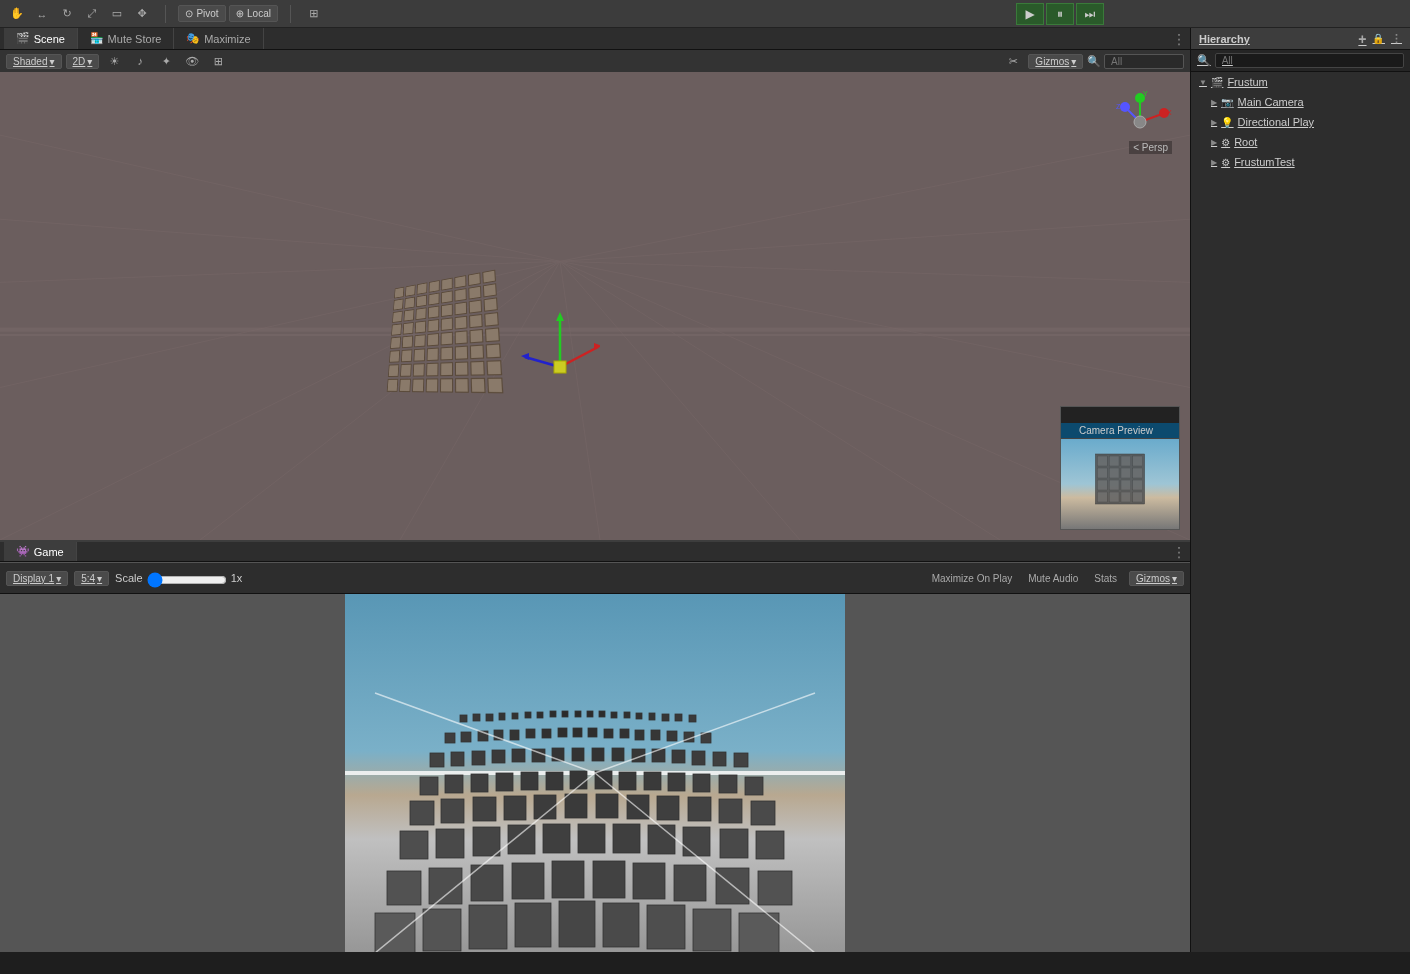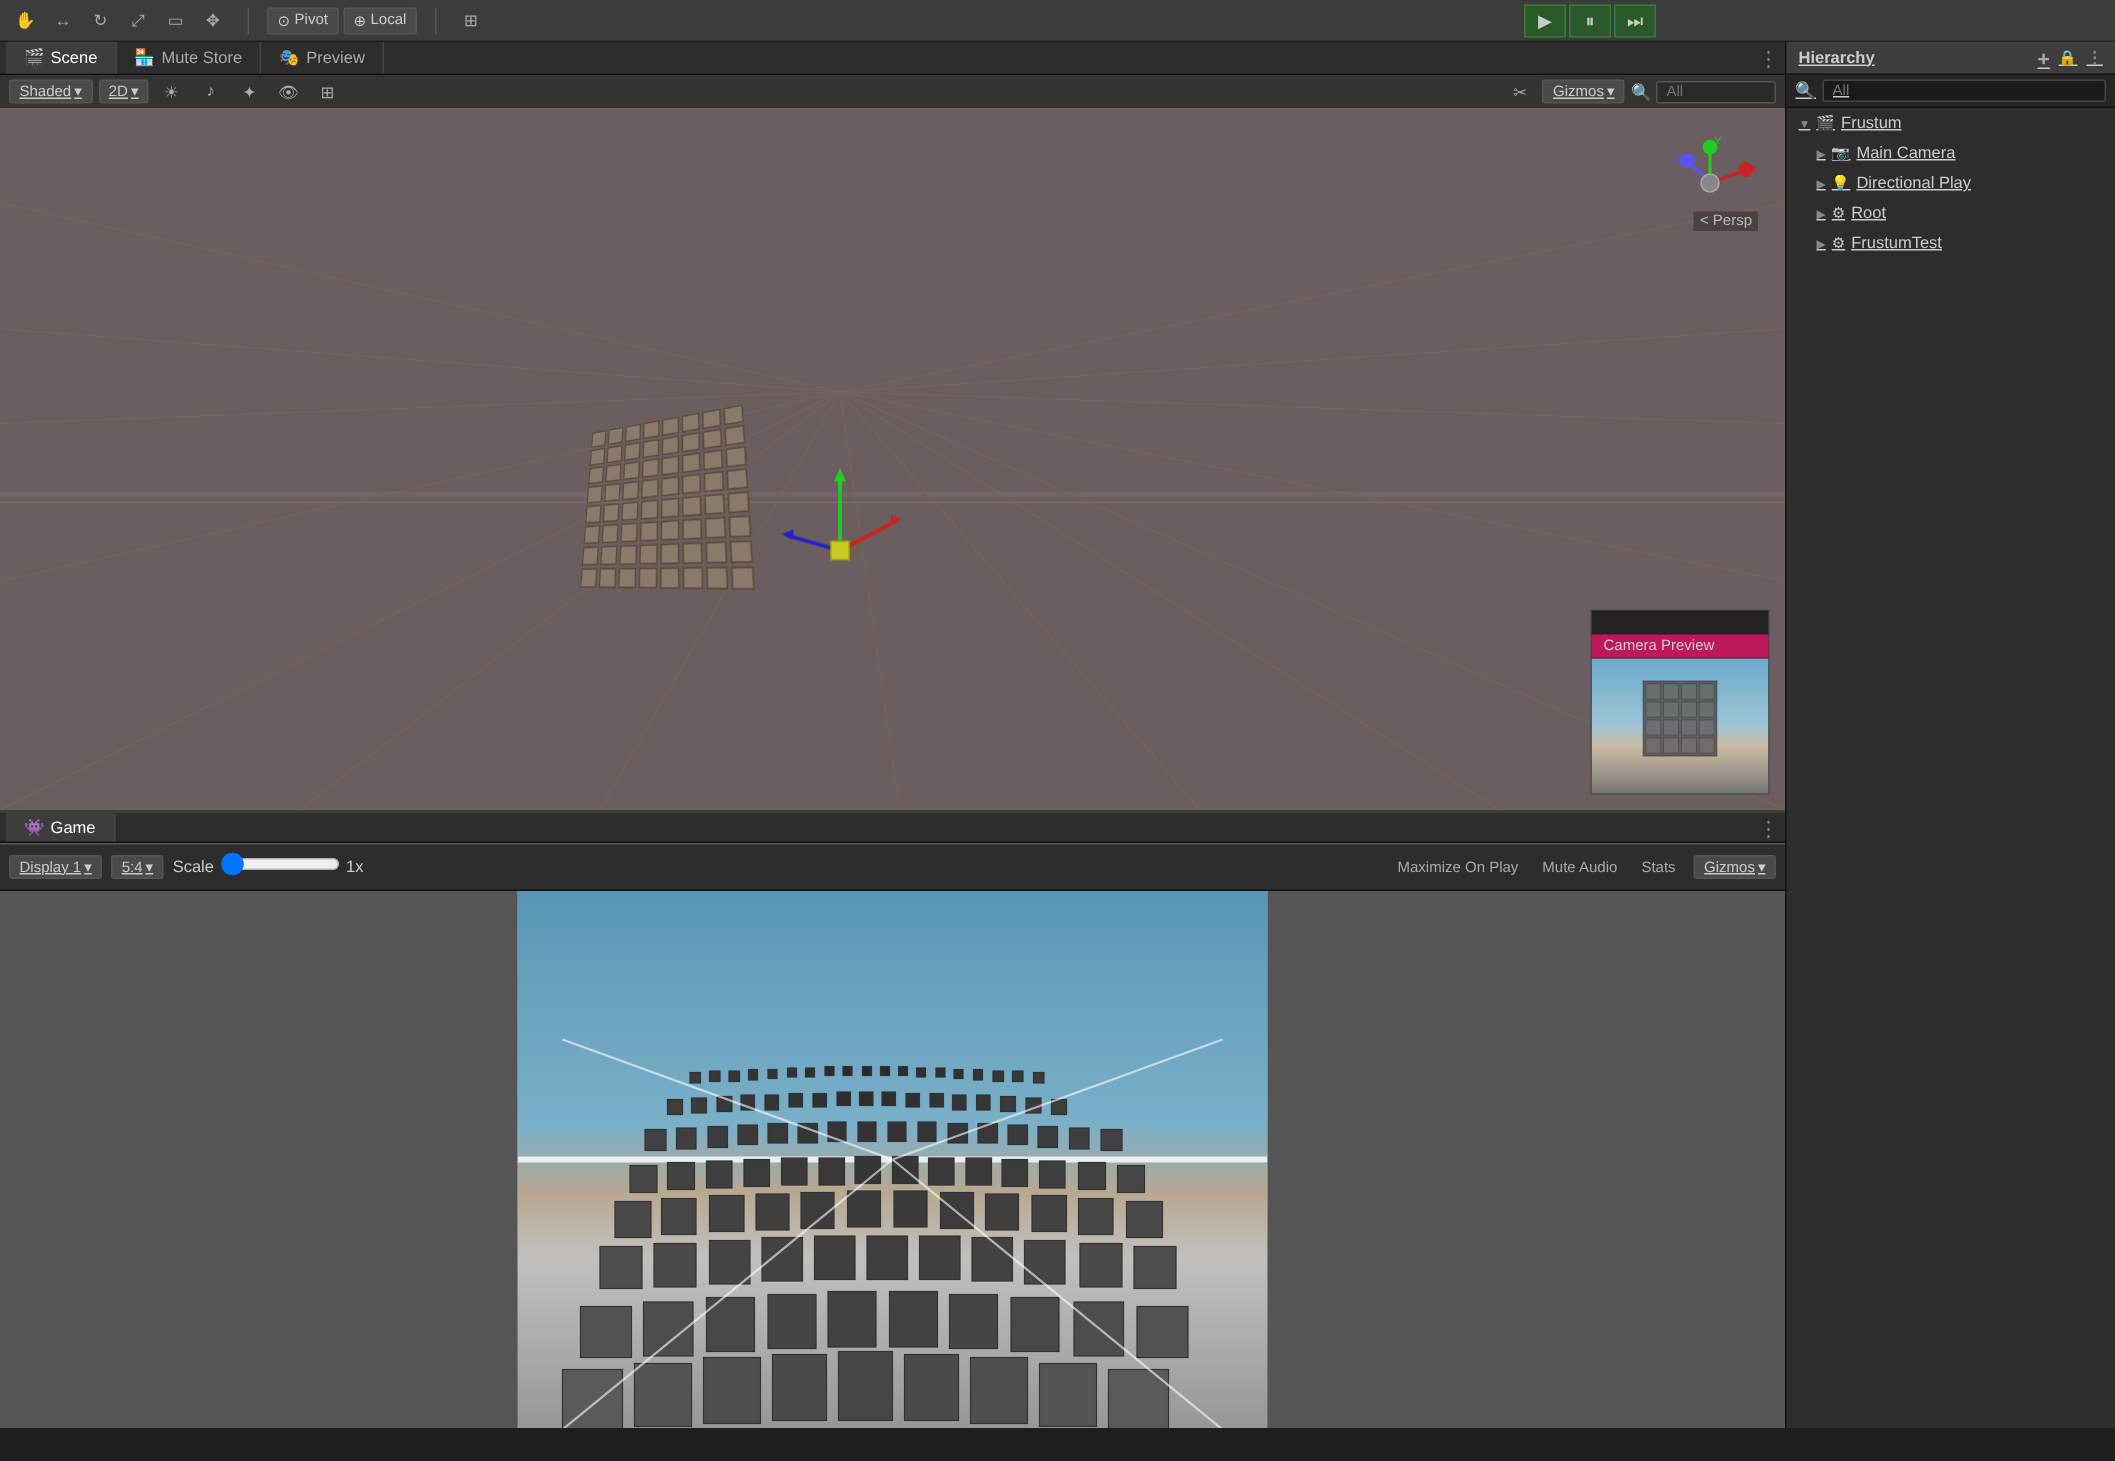--- a/index.html
+++ b/index.html
@@ -158,22 +158,22 @@
     
     #camera-preview {
       position: absolute;
       bottom: 10px;
       right: 10px;
       width: 120px;
       background: #222;
       border: 1px solid #555;
     }
     #camera-preview-title {
-      background: #be185d;
-      padding: 2px 8px;
+      background: #0c4a6e;
+      padding: 2px 18px;
       font-size: 10px;
       color: #ccc;
       border-bottom: 1px solid #444;
       margin-top: 16px;
     }
     #camera-preview-img {
       width: 100%;
       height: 90px;
       background: #4a6a7a;
       position: relative;
@@ -330,21 +330,21 @@
       border: none;
       color: #aaa;
       font-size: 10px;
       cursor: pointer;
       padding: 1px 4px;
     }
 
     
     .scale-group {
       display: flex;
-      align-items: flex-start;
+      align-items: flex-end;
       gap: 4px;
     }
     input[type=range] {
       width: 80px;
       height: 8px;
       cursor: pointer;
     }
 
     
     #game-tab-bar {
@@ -431,21 +431,21 @@
       <div class="tab active">
         <span>🎬</span>
         <span>Scene</span>
       </div>
       <div class="tab">
         <span>🏪</span>
         <span>Mute Store</span>
       </div>
       <div class="tab">
         <span>🎭</span>
-        <span>Preview</span>
+        <span>Maximize</span>
       </div>
       <div class="more-options">⋮</div>
     </div>
 
     <div id="scene-toolbar">
       <button class="dropdown-btn">
         <span>Shaded</span>
         <span>▾</span>
       </button>
       <button class="dropdown-btn">

